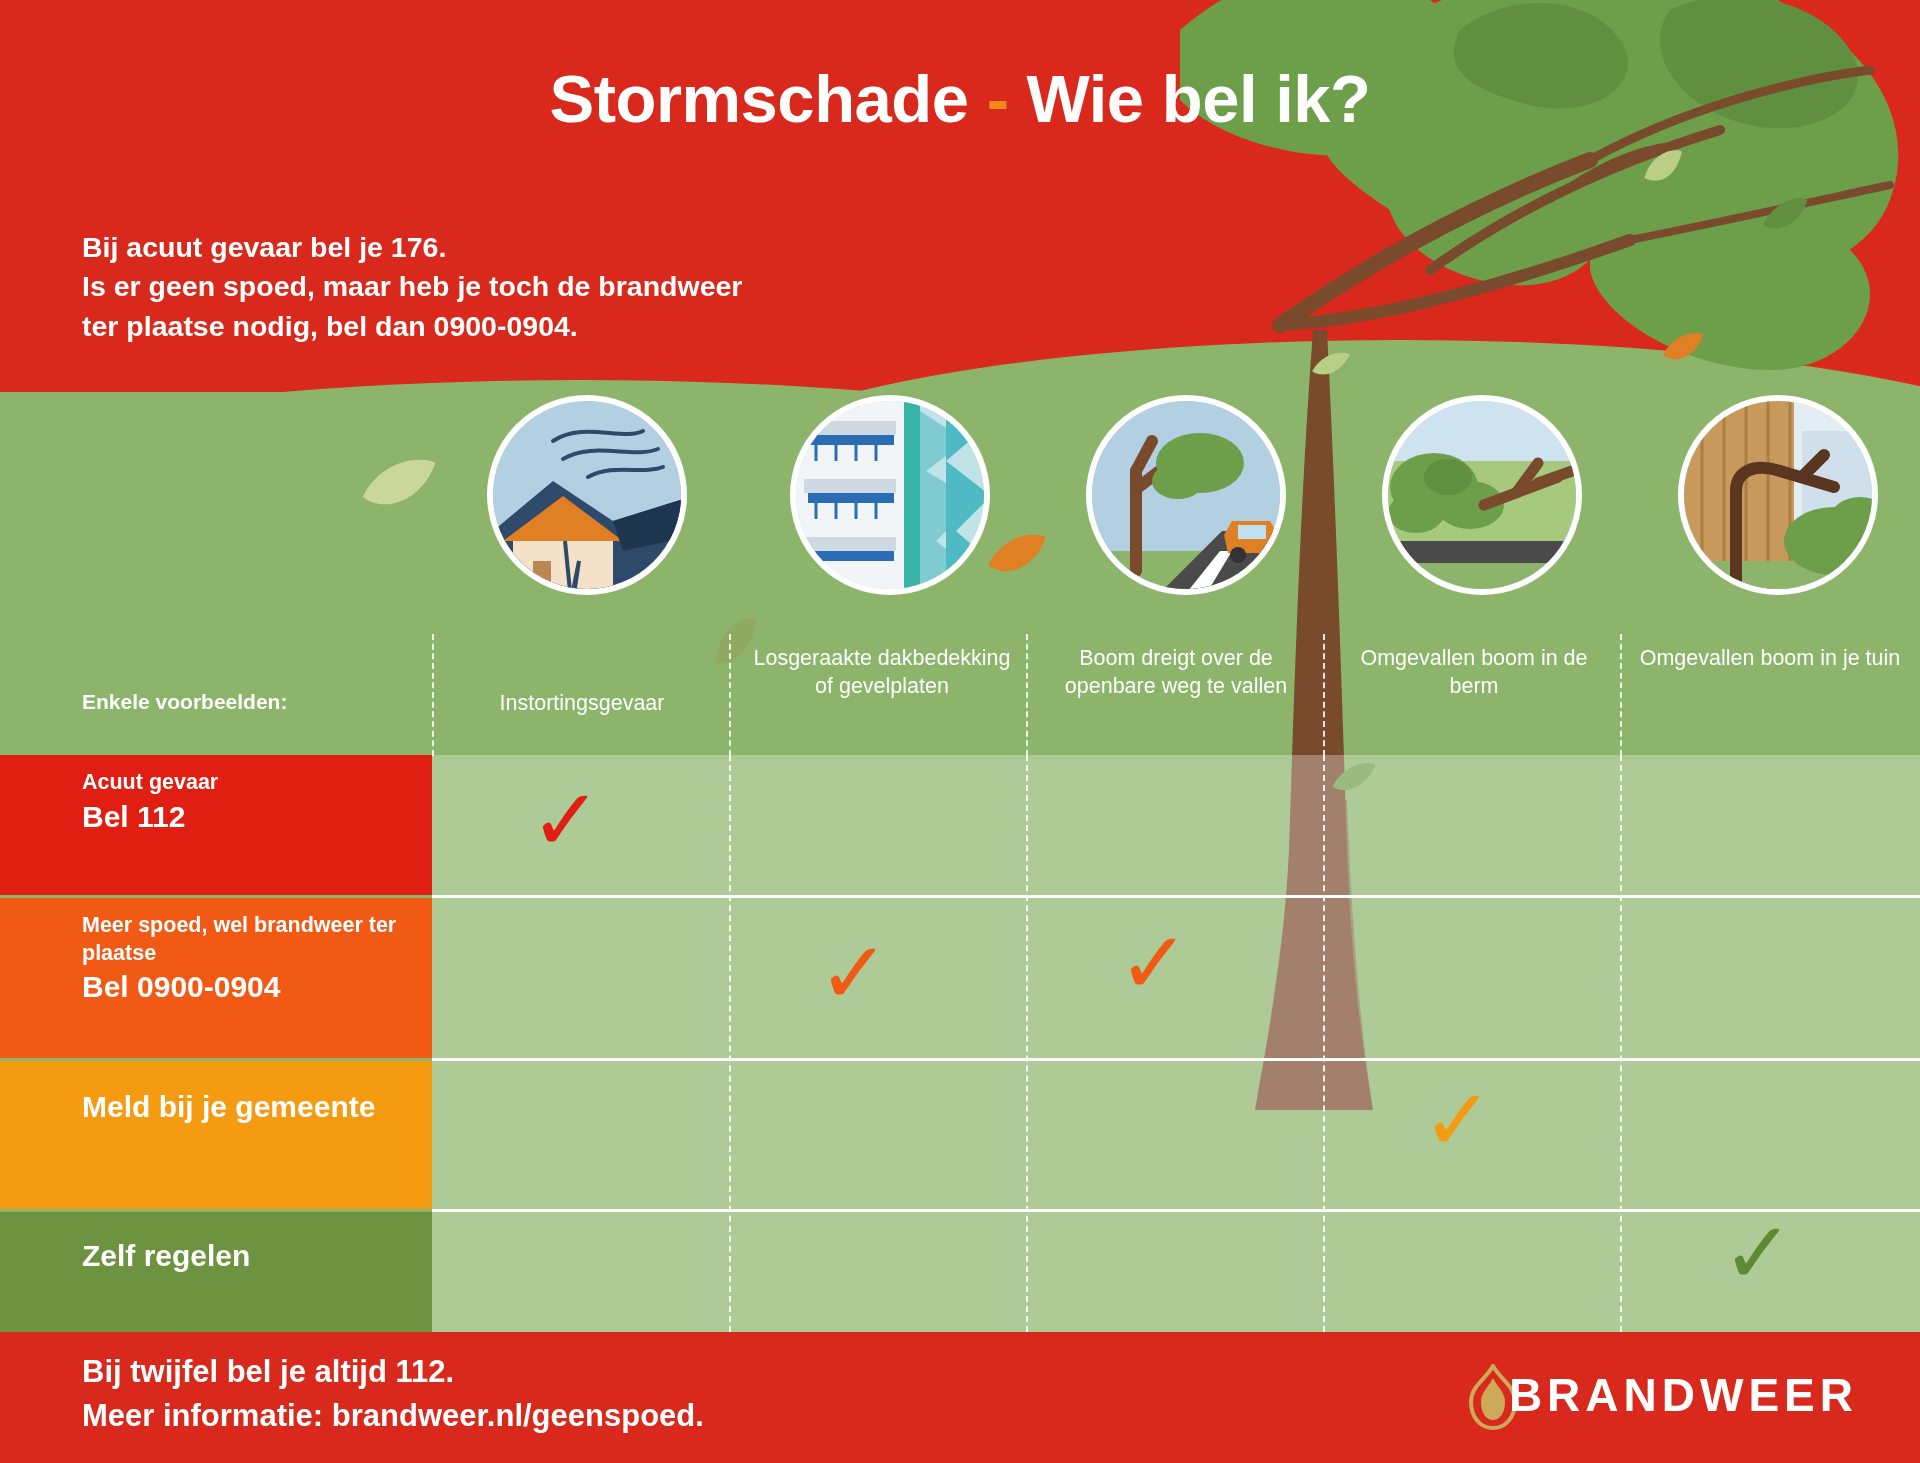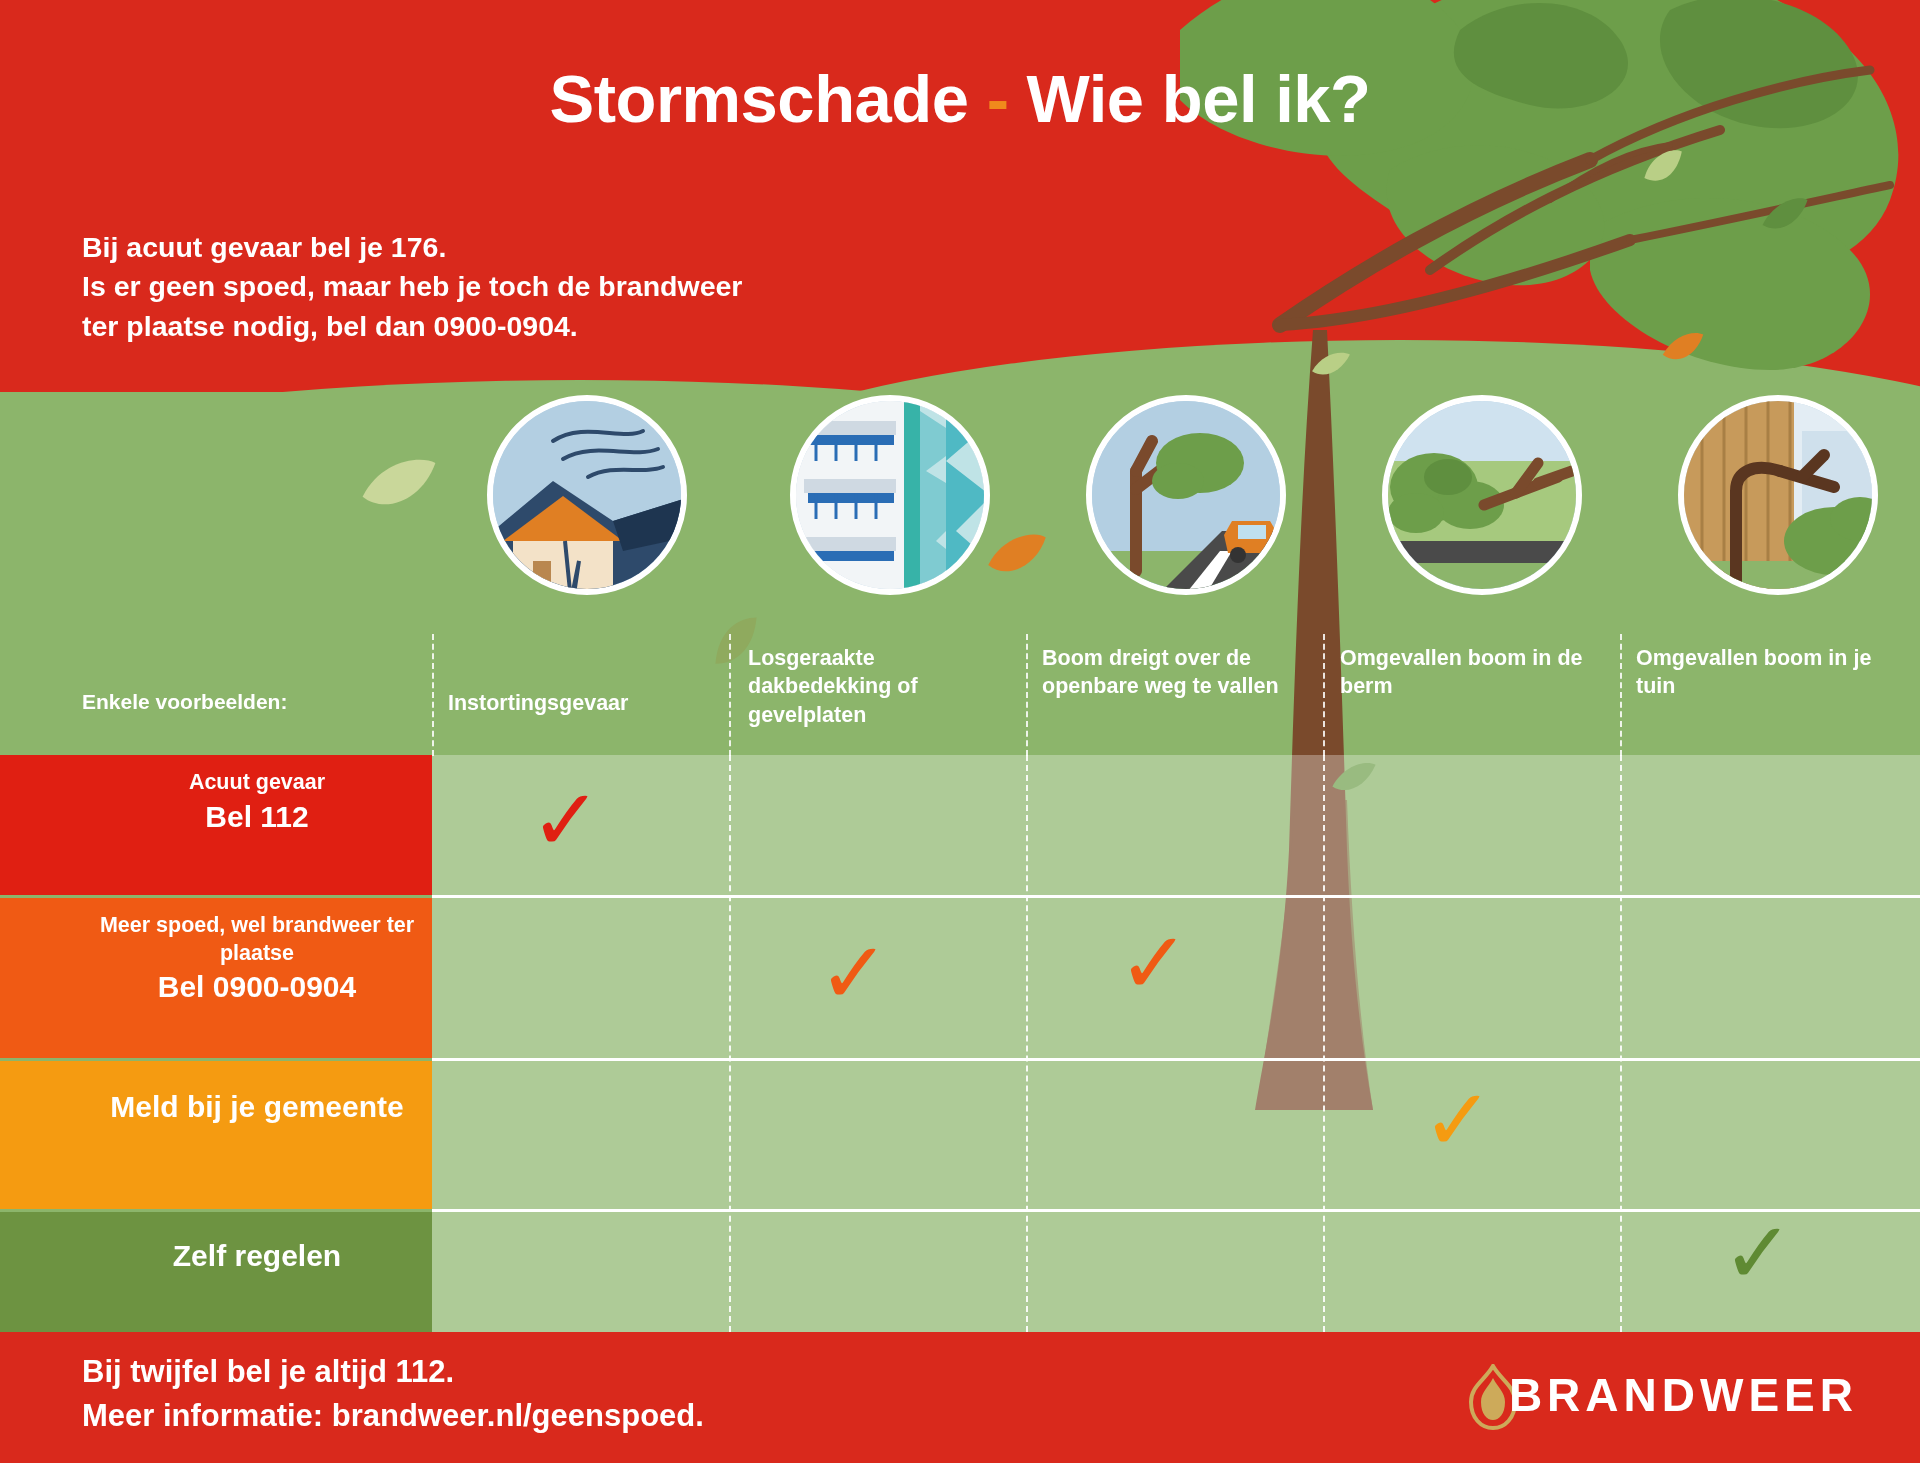--- a/index.html
+++ b/index.html
@@ -59,32 +59,32 @@
     box-sizing:border-box;
   }
   
   .examples-row{
     position:absolute;left:0;top:630px;width:1920px;height:120px;
   }
   .ex-label{
     position:absolute;left:82px;top:60px;color:#ffffff;font-size:21px;font-weight:bold;
   }
   .ex-head{
-    position:absolute;top:0;width:268px;text-align:left;
-    color:#ffffff;font-size:21.5px;font-weight:bold;line-height:1.32;
+    position:absolute;top:0;width:268px;text-align:center;
+    color:#ffffff;font-size:21.5px;font-weight:normal;line-height:1.32;
   }
   .vline{
     position:absolute;top:4px;width:0;height:122px;
     border-left:2px dashed rgba(255,255,255,.85);
   }
   
   .table{position:absolute;left:0;top:755px;width:1920px;height:580px;}
   .rowlabel{
     position:absolute;left:0;width:432px;box-sizing:border-box;
-    padding:14px 0 0 82px;color:#ffffff;text-align:center;
+    padding:14px 0 0 82px;color:#ffffff;
   }
   .rowlabel .small{font-size:21.5px;font-weight:bold;line-height:1.28;}
   .rowlabel .big{font-size:30px;font-weight:bold;line-height:1.3;}
   .rowcells{
     position:absolute;left:432px;width:1488px;
     background:rgba(255,255,255,.30);
   }
   .cell-sep{
     position:absolute;width:0;border-left:2px dashed rgba(255,255,255,.9);
   }

